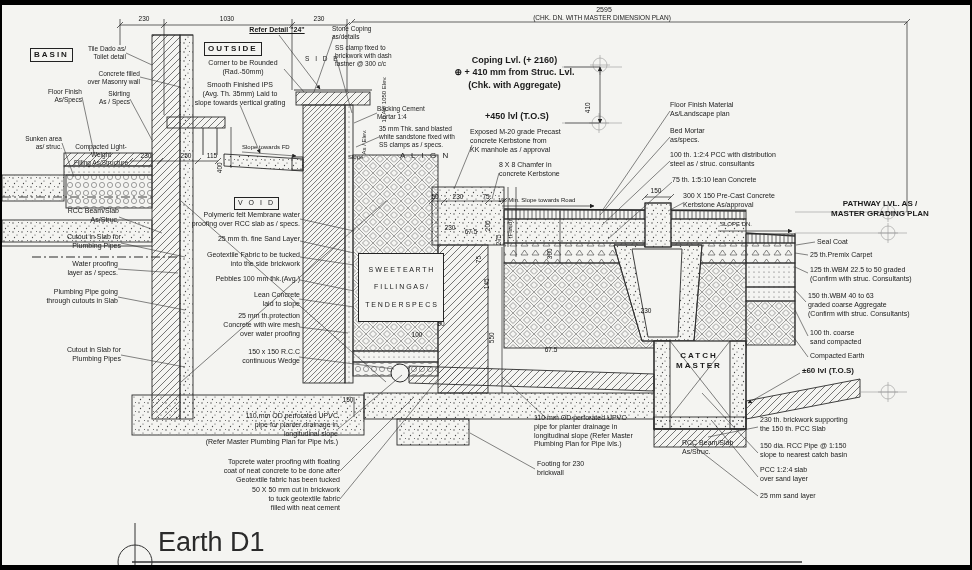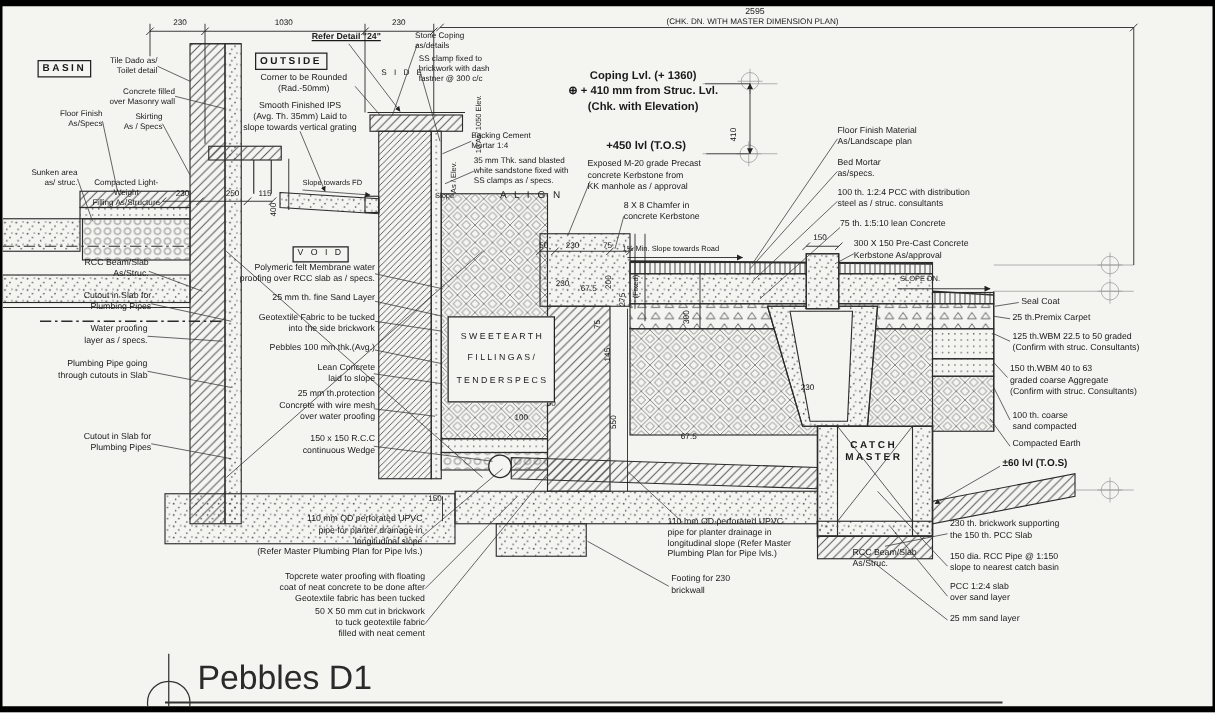--- a/index.html
+++ b/index.html
@@ -318,23 +318,23 @@
 Concrete with wire mesh
 over water proofing</div>
 <div class="lbl r fs7" style="left:226px;top:343px;width:72px">150 x 150 R.C.C
 continuous Wedge</div>
 <div class="lbl c fs7" style="left:356px;top:248px;width:82px;border:1px solid #222;background:#f4f4f1;padding:3px 1px;z-index:4">
   <div>S W E E T   E A R T H</div>
   <div>F I L L I N G   A S /</div>
   <div>T E N D E R   S P E C S</div>
 </div>
 
-<div class="lbl c b fs9" style="left:445px;top:50px;width:135px">Coping Lvl. (+ 1360)</div>
+<div class="lbl c b fs9" style="left:445px;top:50px;width:135px">Coping Lvl. (+ 2160)</div>
 <div class="lbl c b fs9" style="left:440px;top:62px;width:145px">⊕ + 410 mm from Struc. Lvl.</div>
-<div class="lbl c b fs9" style="left:445px;top:75px;width:135px">(Chk. with Elevation)</div>
+<div class="lbl c b fs9" style="left:445px;top:75px;width:135px">(Chk. with Aggregate)</div>
 <div class="lbl dim vert" style="left:590px;top:100px">410</div>
 <div class="lbl b fs9" style="left:483px;top:106px;width:90px">+450 lvl (T.O.S)</div>
 <div class="lbl fs7" style="left:468px;top:123px;width:120px">Exposed M-20 grade Precast
 concrete Kerbstone from
 KK manhole as / approval</div>
 <div class="lbl fs7" style="left:497px;top:156px;width:90px">8 X 8 Chamfer in
 concrete Kerbstone</div>
 <div class="lbl fs6" style="left:496px;top:192px;width:90px">1% Min. Slope towards Road</div>
 <div class="lbl c dim" style="left:426px;top:188px;width:14px">50</div>
 <div class="lbl c dim" style="left:444px;top:188px;width:24px">230</div>
@@ -356,20 +356,22 @@
 <div class="lbl fs7" style="left:668px;top:96px;width:112px">Floor Finish Material
 As/Landscape plan</div>
 <div class="lbl fs7" style="left:668px;top:122px;width:80px">Bed Mortar
 as/specs.</div>
 <div class="lbl fs7" style="left:668px;top:146px;width:130px">100 th. 1:2:4 PCC with distribution
 steel as / struc. consultants</div>
 <div class="lbl fs7" style="left:670px;top:171px;width:112px">75 th. 1:5:10 lean Concrete</div>
 <div class="lbl c dim" style="left:641px;top:182px;width:26px">150</div>
 <div class="lbl fs7" style="left:681px;top:187px;width:118px">300 X 150 Pre-Cast Concrete
 Kerbstone As/approval</div>
+<div class="lbl b fs8 c" style="left:803px;top:194px;width:150px">PATHWAY LVL. AS /
+MASTER GRADING PLAN</div>
 <div class="lbl fs6" style="left:718px;top:216px;width:48px">SLOPE DN.</div>
 <div class="lbl fs7" style="left:815px;top:233px;width:60px">Seal Coat</div>
 <div class="lbl fs7" style="left:808px;top:246px;width:95px">25 th.Premix Carpet</div>
 <div class="lbl fs7" style="left:808px;top:261px;width:134px">125 th.WBM 22.5 to 50 graded
 (Confirm with struc. Consultants)</div>
 <div class="lbl fs7" style="left:806px;top:287px;width:138px">150 th.WBM 40 to 63
 graded coarse Aggregate
 (Confirm with struc. Consultants)</div>
 <div class="lbl fs7" style="left:808px;top:324px;width:90px">100 th. coarse
 sand compacted</div>
@@ -398,15 +400,15 @@
 to tuck geotextile fabric
 filled with neat cement</div>
 <div class="lbl fs7" style="left:532px;top:409px;width:116px">110 mm OD perforated UPVC
 pipe for planter drainage in
 longitudinal slope (Refer Master
 Plumbing Plan for Pipe lvls.)</div>
 <div class="lbl fs7" style="left:535px;top:455px;width:72px">Footing for 230
 brickwall</div>
 <div class="lbl c dim" style="left:336px;top:391px;width:20px">150</div>
 
-<div class="lbl big" style="left:156px;top:521px">Pebbles D1</div>
+<div class="lbl big" style="left:156px;top:521px">Earth D1</div>
 
 </div>
 
 </body></html>

